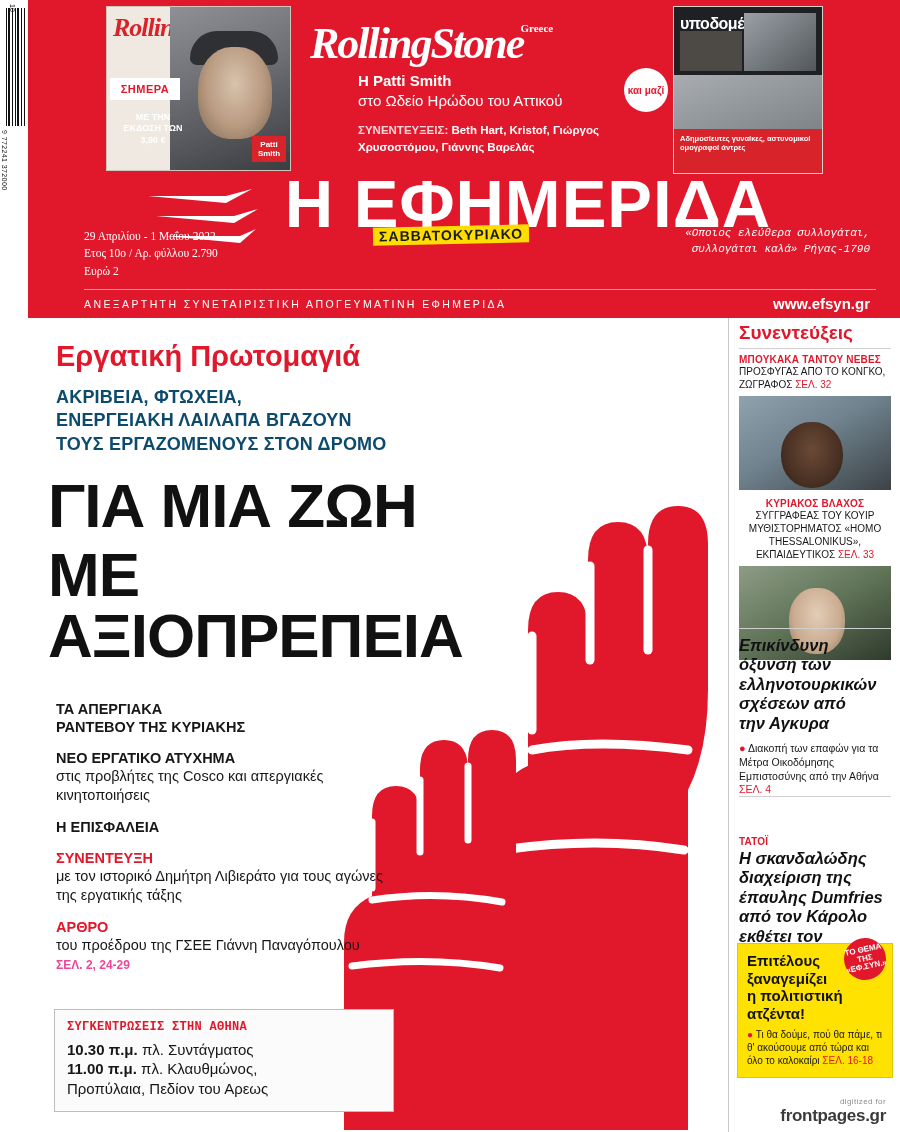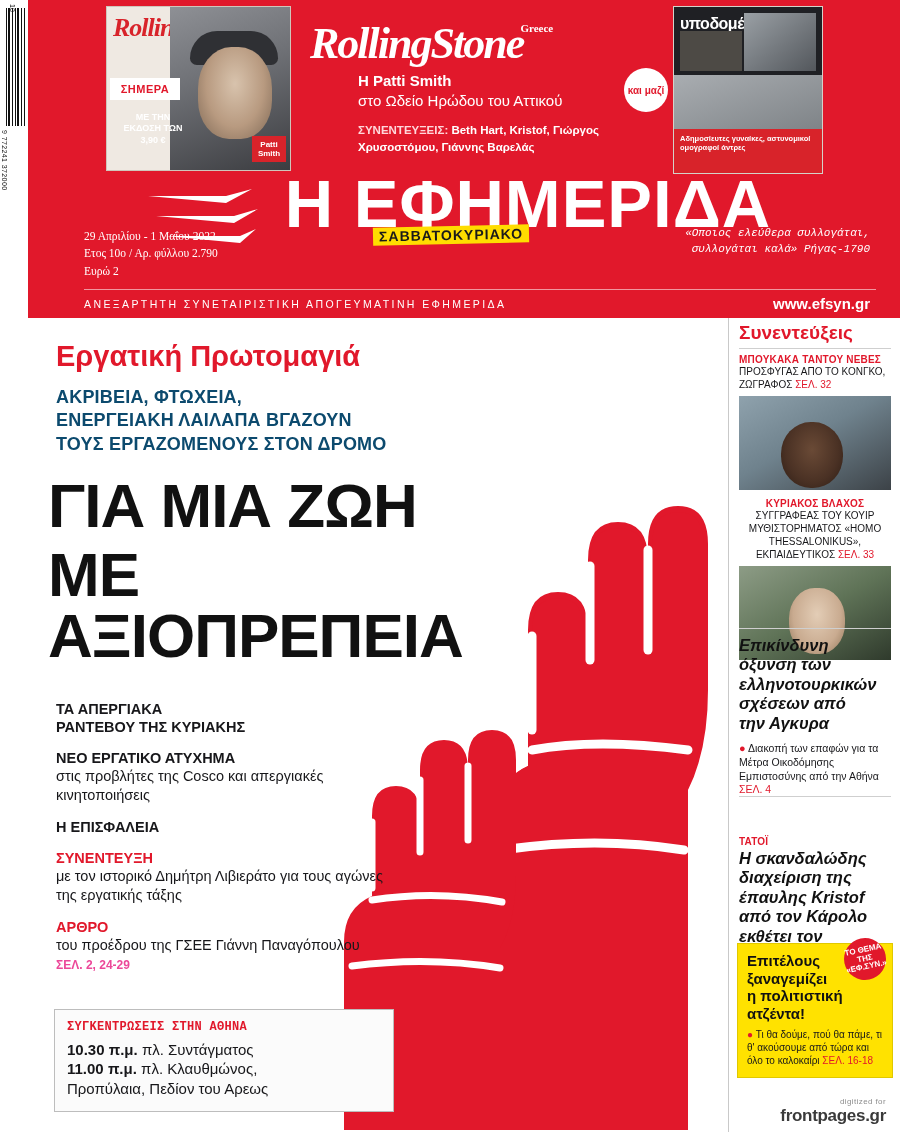--- a/index.html
+++ b/index.html
@@ -437,21 +437,21 @@
       </div>
     </div>
 
     <div class="rail-rule" style="top:478px;"></div>
 
     <div class="rail-item" style="top:486px;margin-top:32px;">
       <div class="ri-head">ΤΑΤΟΪ</div>
       <div class="rail-lead" style="margin-top:2px;">
         <div>Η σκανδαλώδης</div>
         <div>διαχείριση της</div>
-        <div>έπαυλης Kristof</div>
+        <div>έπαυλης Dumfries</div>
         <div>από τον Κάρολο</div>
         <div>εκθέτει τον</div>
         <div>Κ. Μητσοτάκη</div>
       </div>
       <div class="bullet" style="margin-top:8px;">
         <span class="dot">●</span>
         <span>Αυτήν την τεχνογνωσία θέλει να φέρει στο Τατόι;</span>
         <span class="ri-pages">ΣΕΛ. 6-7</span>
       </div>
     </div>

